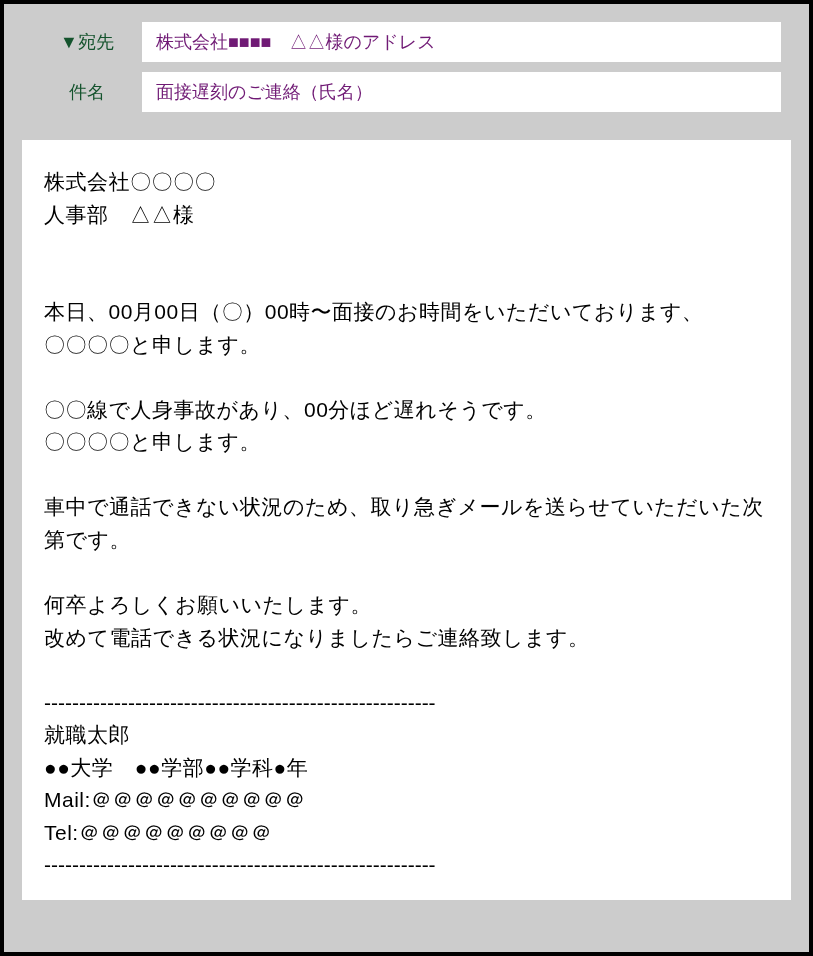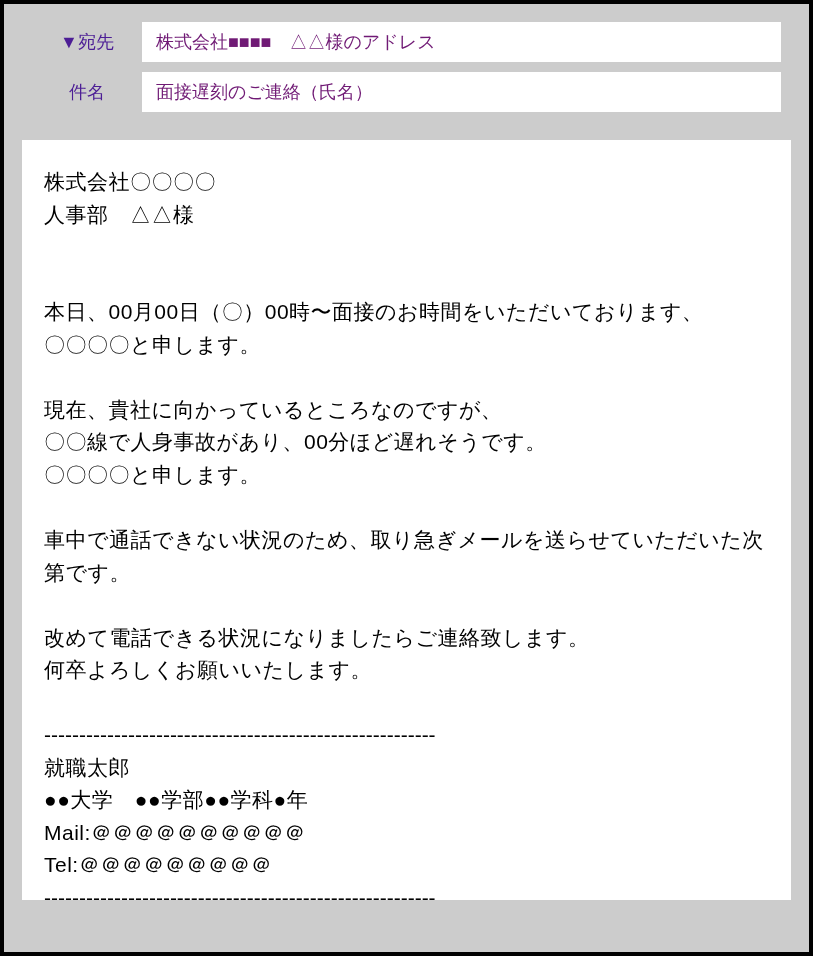--- a/index.html
+++ b/index.html
@@ -20,21 +20,21 @@
   }
   .row {
     display: flex;
     align-items: center;
     margin-bottom: 10px;
   }
   .label {
     width: 110px;
     text-align: center;
     font-size: 18px;
-    color: #4c1d95;
+    color: #14532d;
   }
   .field {
     flex: 1;
     background: #fff;
     padding: 8px 14px;
     font-size: 18px;
     color: #701a75;
     min-height: 38px;
     display: flex;
     align-items: center;
@@ -72,28 +72,27 @@
   </div>
 
   <div class="body-area">
     <p>株式会社〇〇〇〇</p>
     <p>人事部　△△様</p>
     <p>&nbsp;</p>
     <p>&nbsp;</p>
     <p>本日、00月00日（〇）00時〜面接のお時間をいただいております、</p>
     <p>〇〇〇〇と申します。</p>
     <p>&nbsp;</p>
-    <p>現在、貴社に向かっているところなのですが、</p>
     <p>〇〇線で人身事故があり、00分ほど遅れそうです。</p>
     <p>〇〇〇〇と申します。</p>
     <p>&nbsp;</p>
     <p>車中で通話できない状況のため、取り急ぎメールを送らせていただいた次第です。</p>
     <p>&nbsp;</p>
+    <p>何卒よろしくお願いいたします。</p>
     <p>改めて電話できる状況になりましたらご連絡致します。</p>
-    <p>何卒よろしくお願いいたします。</p>
     <p>&nbsp;</p>
     <p class="divider-line">--------------------------------------------------------</p>
     <p>就職太郎</p>
     <p>●●大学　●●学部●●学科●年</p>
     <p>Mail:＠＠＠＠＠＠＠＠＠＠</p>
     <p>Tel:＠＠＠＠＠＠＠＠＠</p>
     <p class="divider-line">--------------------------------------------------------</p>
   </div>
 
 </div>

